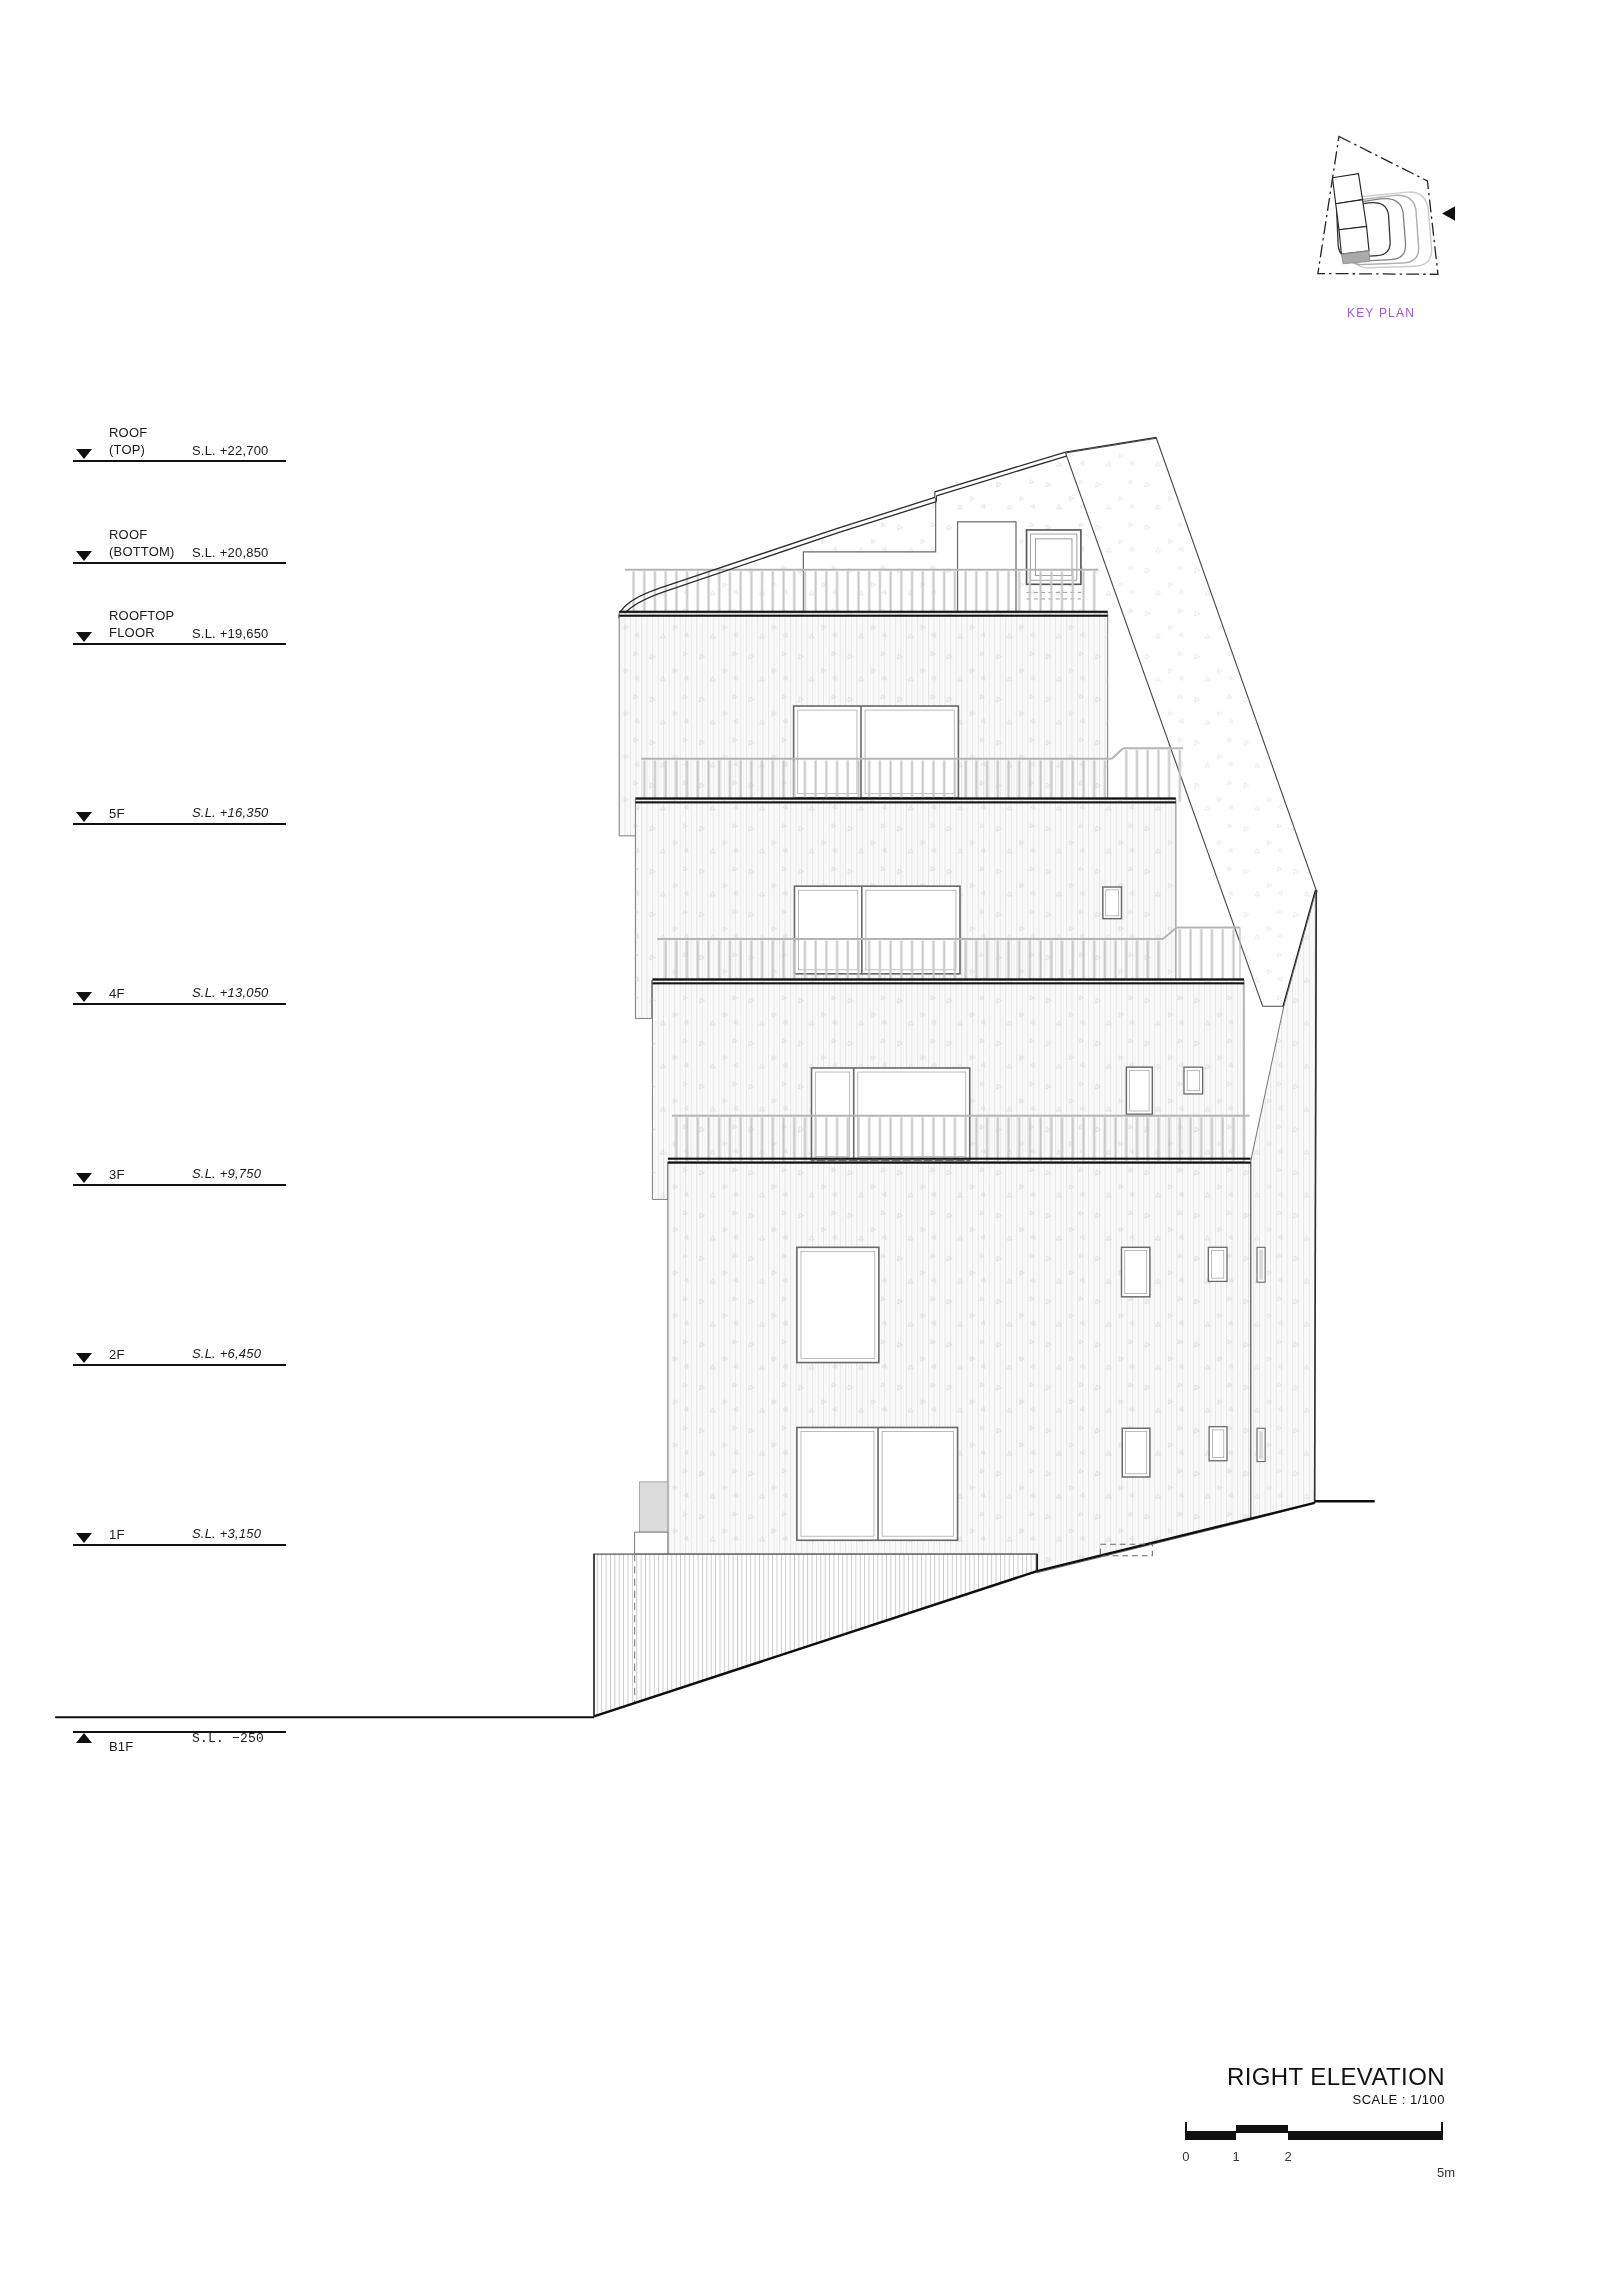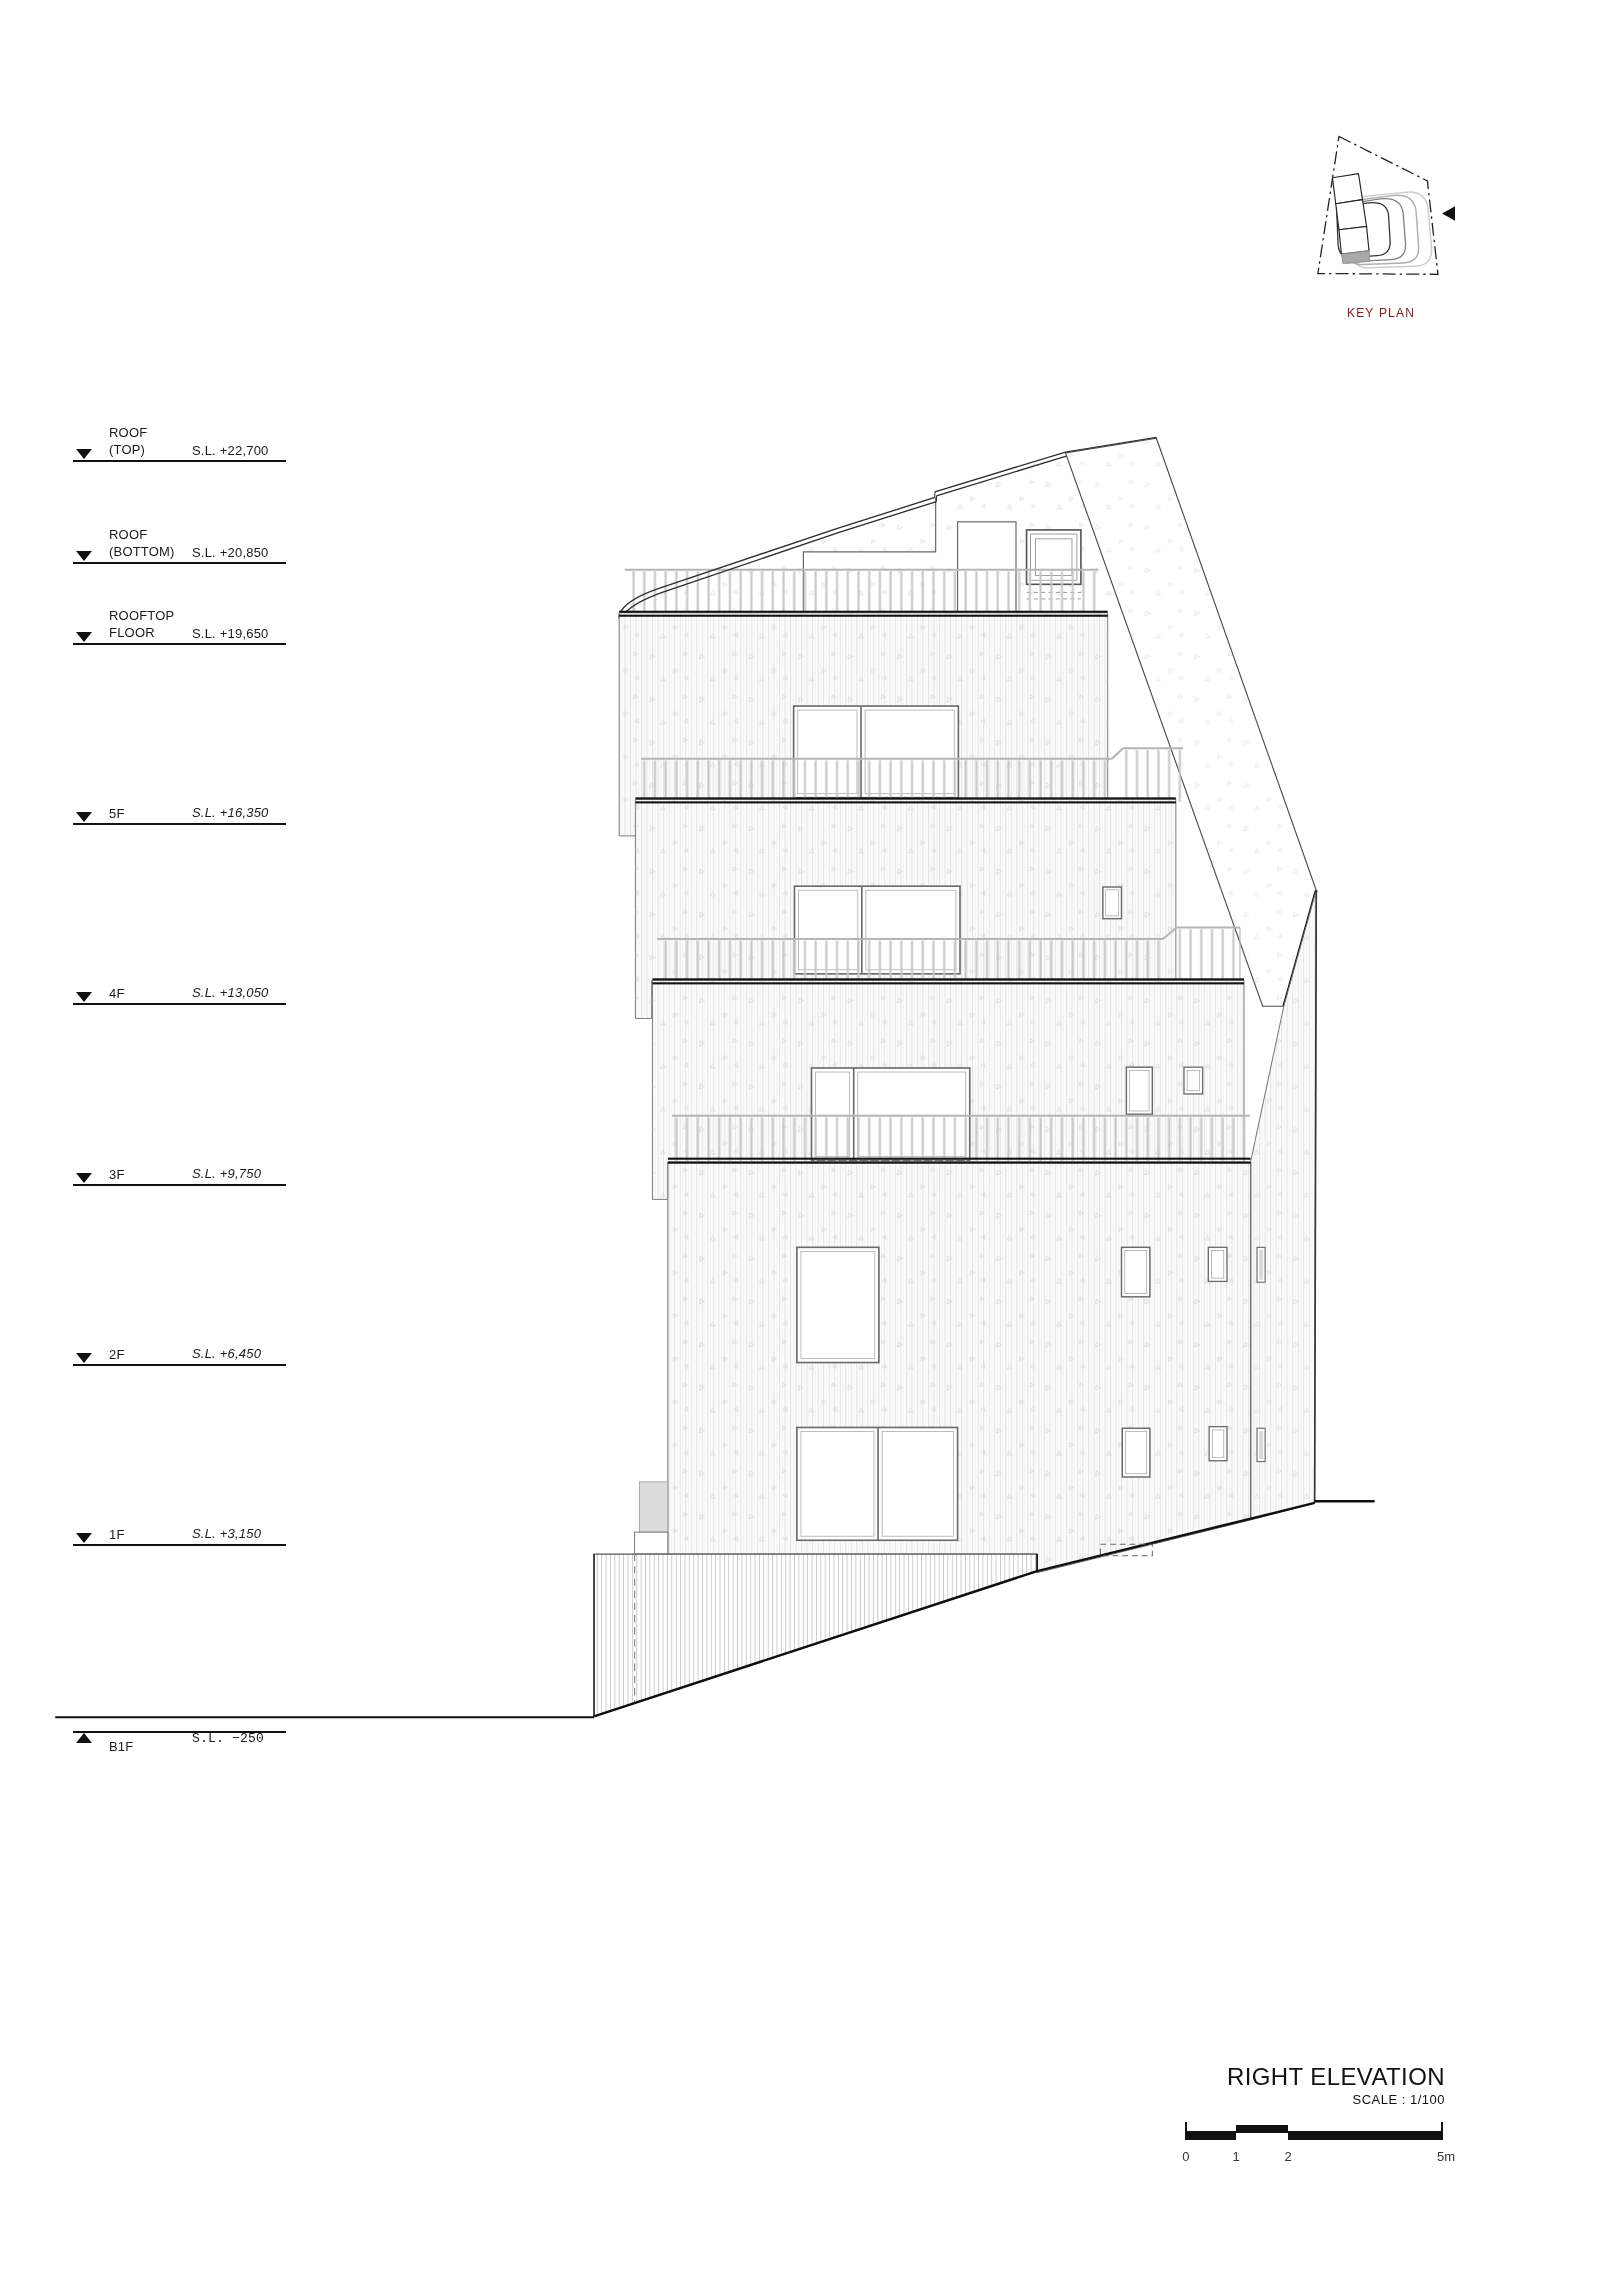--- a/index.html
+++ b/index.html
@@ -19,36 +19,36 @@
   .lvl-lab.two{top:-36px;}
   .lvl-lab.one{top:-18px;}
   .lvl-lab.below{top:6.5px;}
   .lvl-lab span{display:block;}
   .lvl-val{position:absolute;left:119px;font-size:13px;line-height:16px;letter-spacing:0.2px;white-space:nowrap;}
   .lvl-val.two{top:-17px;}
   .lvl-val.one{top:-18px;font-style:italic;}
   .lvl-val.below{top:0;font-family:Liberation Mono, monospace;}
   
   .keyplan-label{position:absolute;left:1300px;top:306px;width:162px;text-align:center;
-    font-size:12px;letter-spacing:1.2px;color:#7f1d1d;}
+    font-size:12px;letter-spacing:1.2px;color:#8b5cf6;}
   
   .titleblock{position:absolute;left:1039px;top:2063px;width:406px;text-align:right;}
   .title-main{font-size:24px;letter-spacing:0.4px;color:#111;}
   .title-scale{margin-top:1px;font-size:13px;letter-spacing:0.5px;color:#111;}
   
   .scalebar{position:absolute;left:1185px;top:2120px;width:258px;height:49px;}
   .sb{position:absolute;background:#111;}
   .sb-tick0{left:0;top:1.6px;width:1.6px;height:11.4px;}
   .sb-tick5{left:256px;top:1.6px;width:1.6px;height:11.4px;}
   .sb-base{left:0;top:11.4px;width:258px;height:1.6px;}
   .sb-segA{left:0;top:13px;width:51px;height:6.5px;}
   .sb-segB{left:51px;top:4.9px;width:52px;height:6.5px;}
   .sb-segC{left:103px;top:13px;width:155px;height:6.5px;}
   .sb-lab{position:absolute;top:29px;font-size:13px;color:#333;transform:translateX(-50%);}
-  .sb-l0{left:0.8px;} .sb-l1{left:51px;} .sb-l2{left:103px;} .sb-l5{left:252px;transform:none;}
+  .sb-l0{left:0.8px;} .sb-l1{left:51px;} .sb-l2{left:103px;} .sb-l5{left:252px;transform:none;margin-top:16px;}
 </style>
 </head>
 <body>
 
 <div id="sheet">
 
   <svg id="dwg" width="1623" height="2295" viewBox="0 0 2000 2828">
     <defs>
       <pattern id="sid" width="6.8" height="12" patternUnits="userSpaceOnUse">
         <rect width="6.8" height="12" fill="#fcfcfc"></rect>

